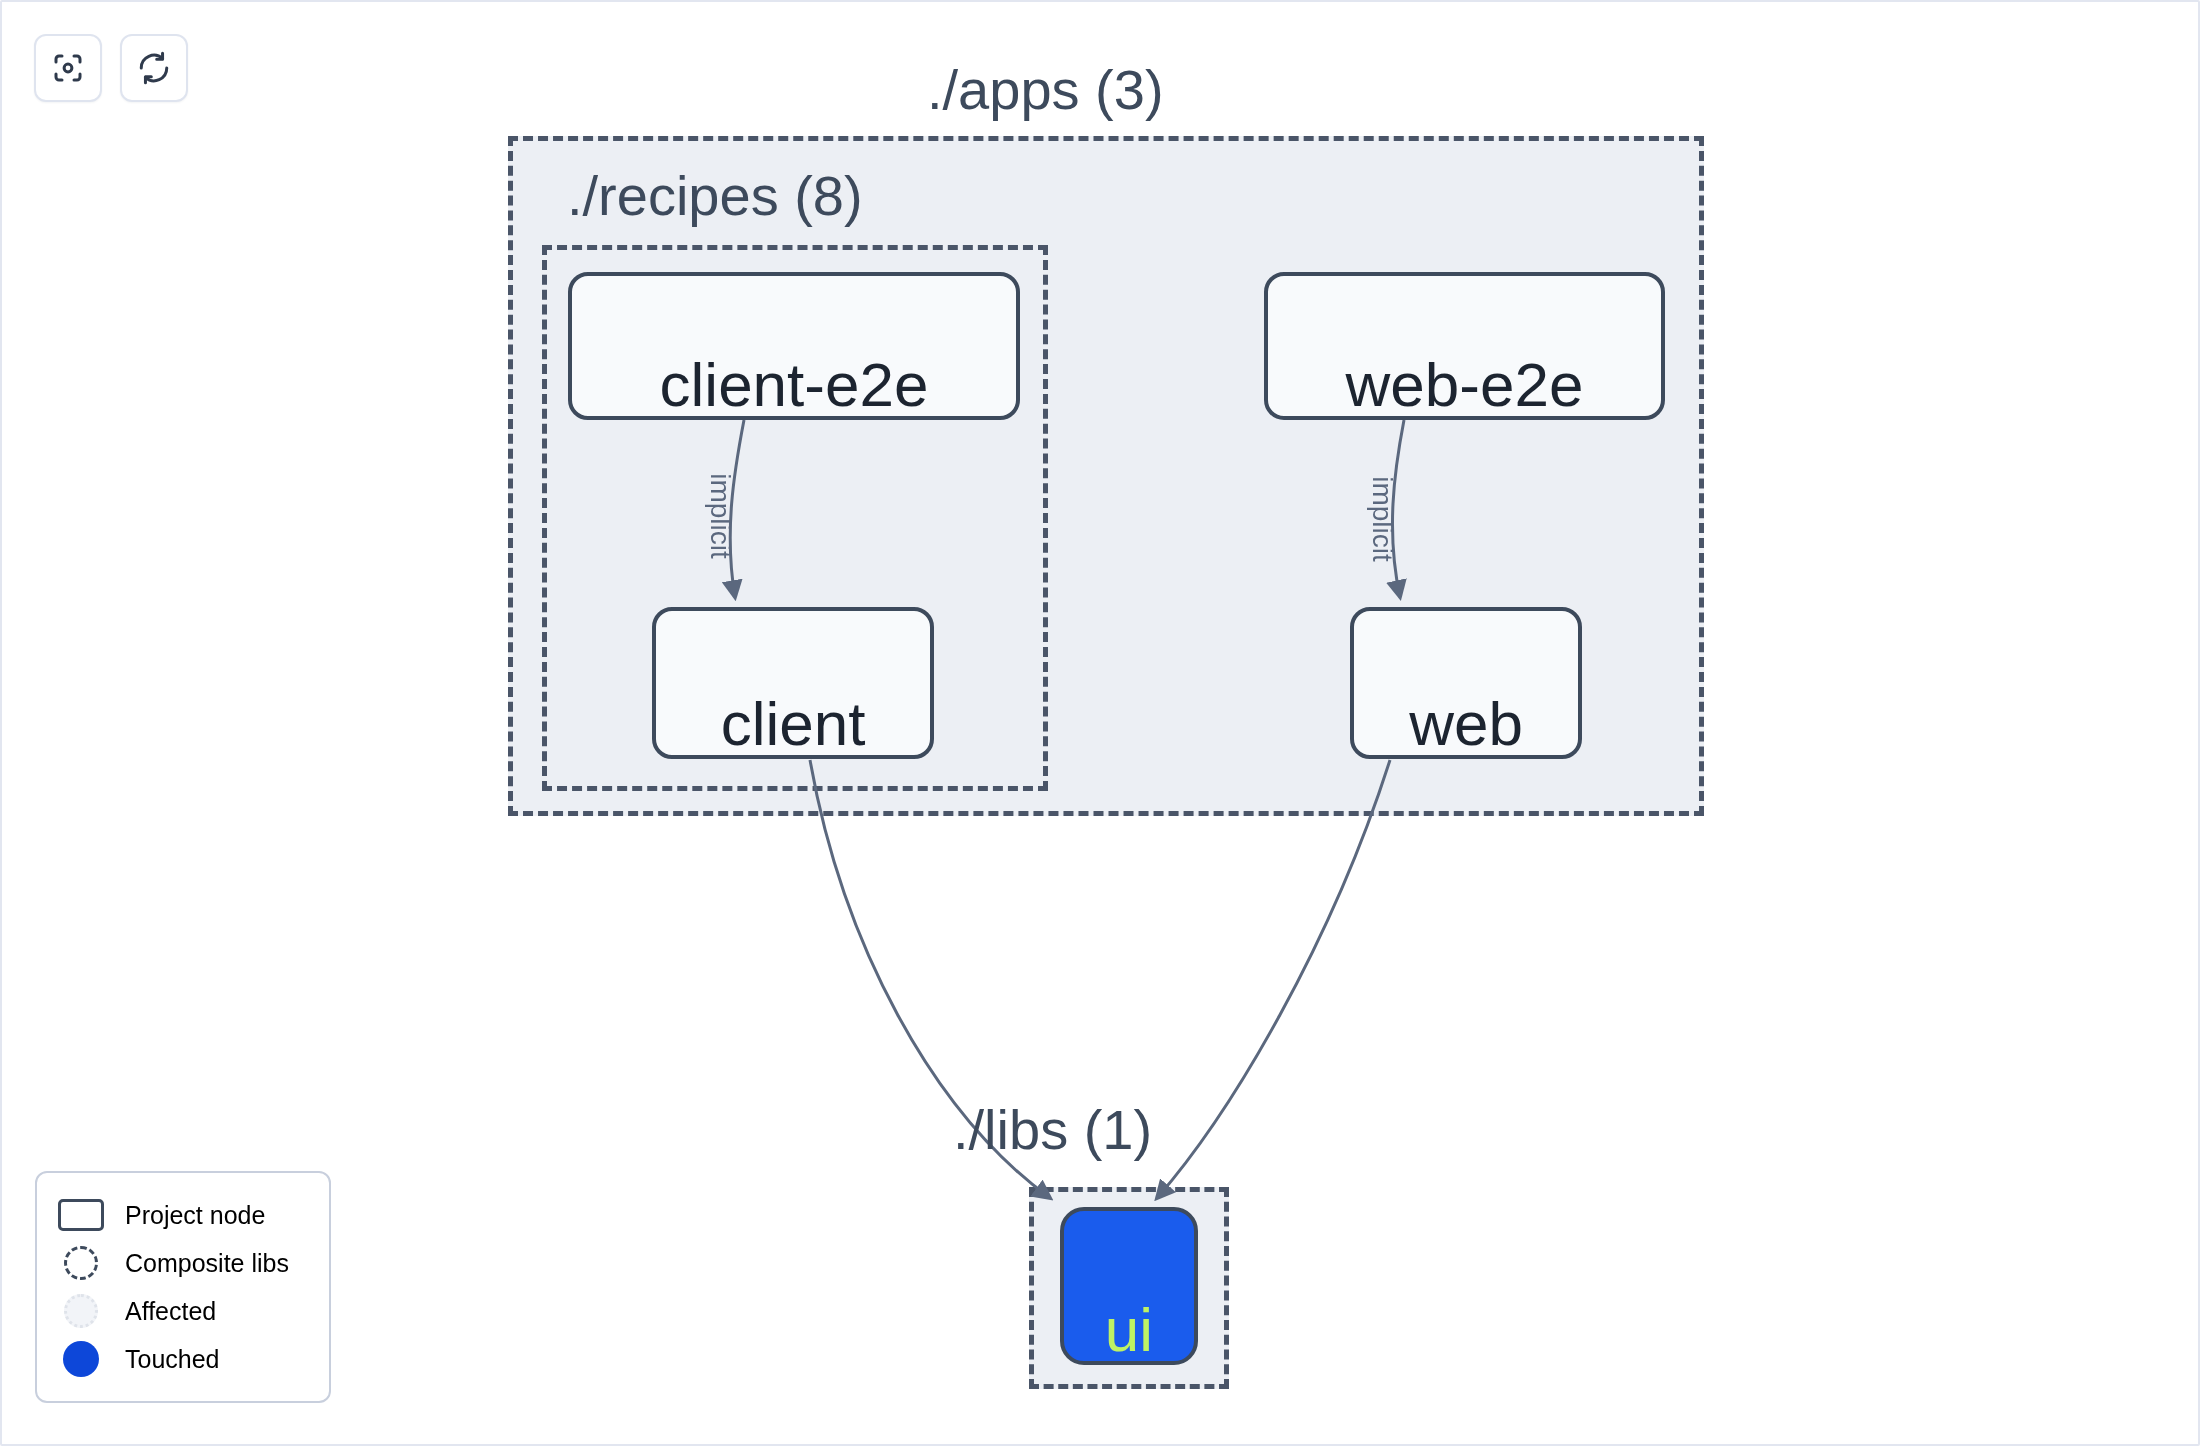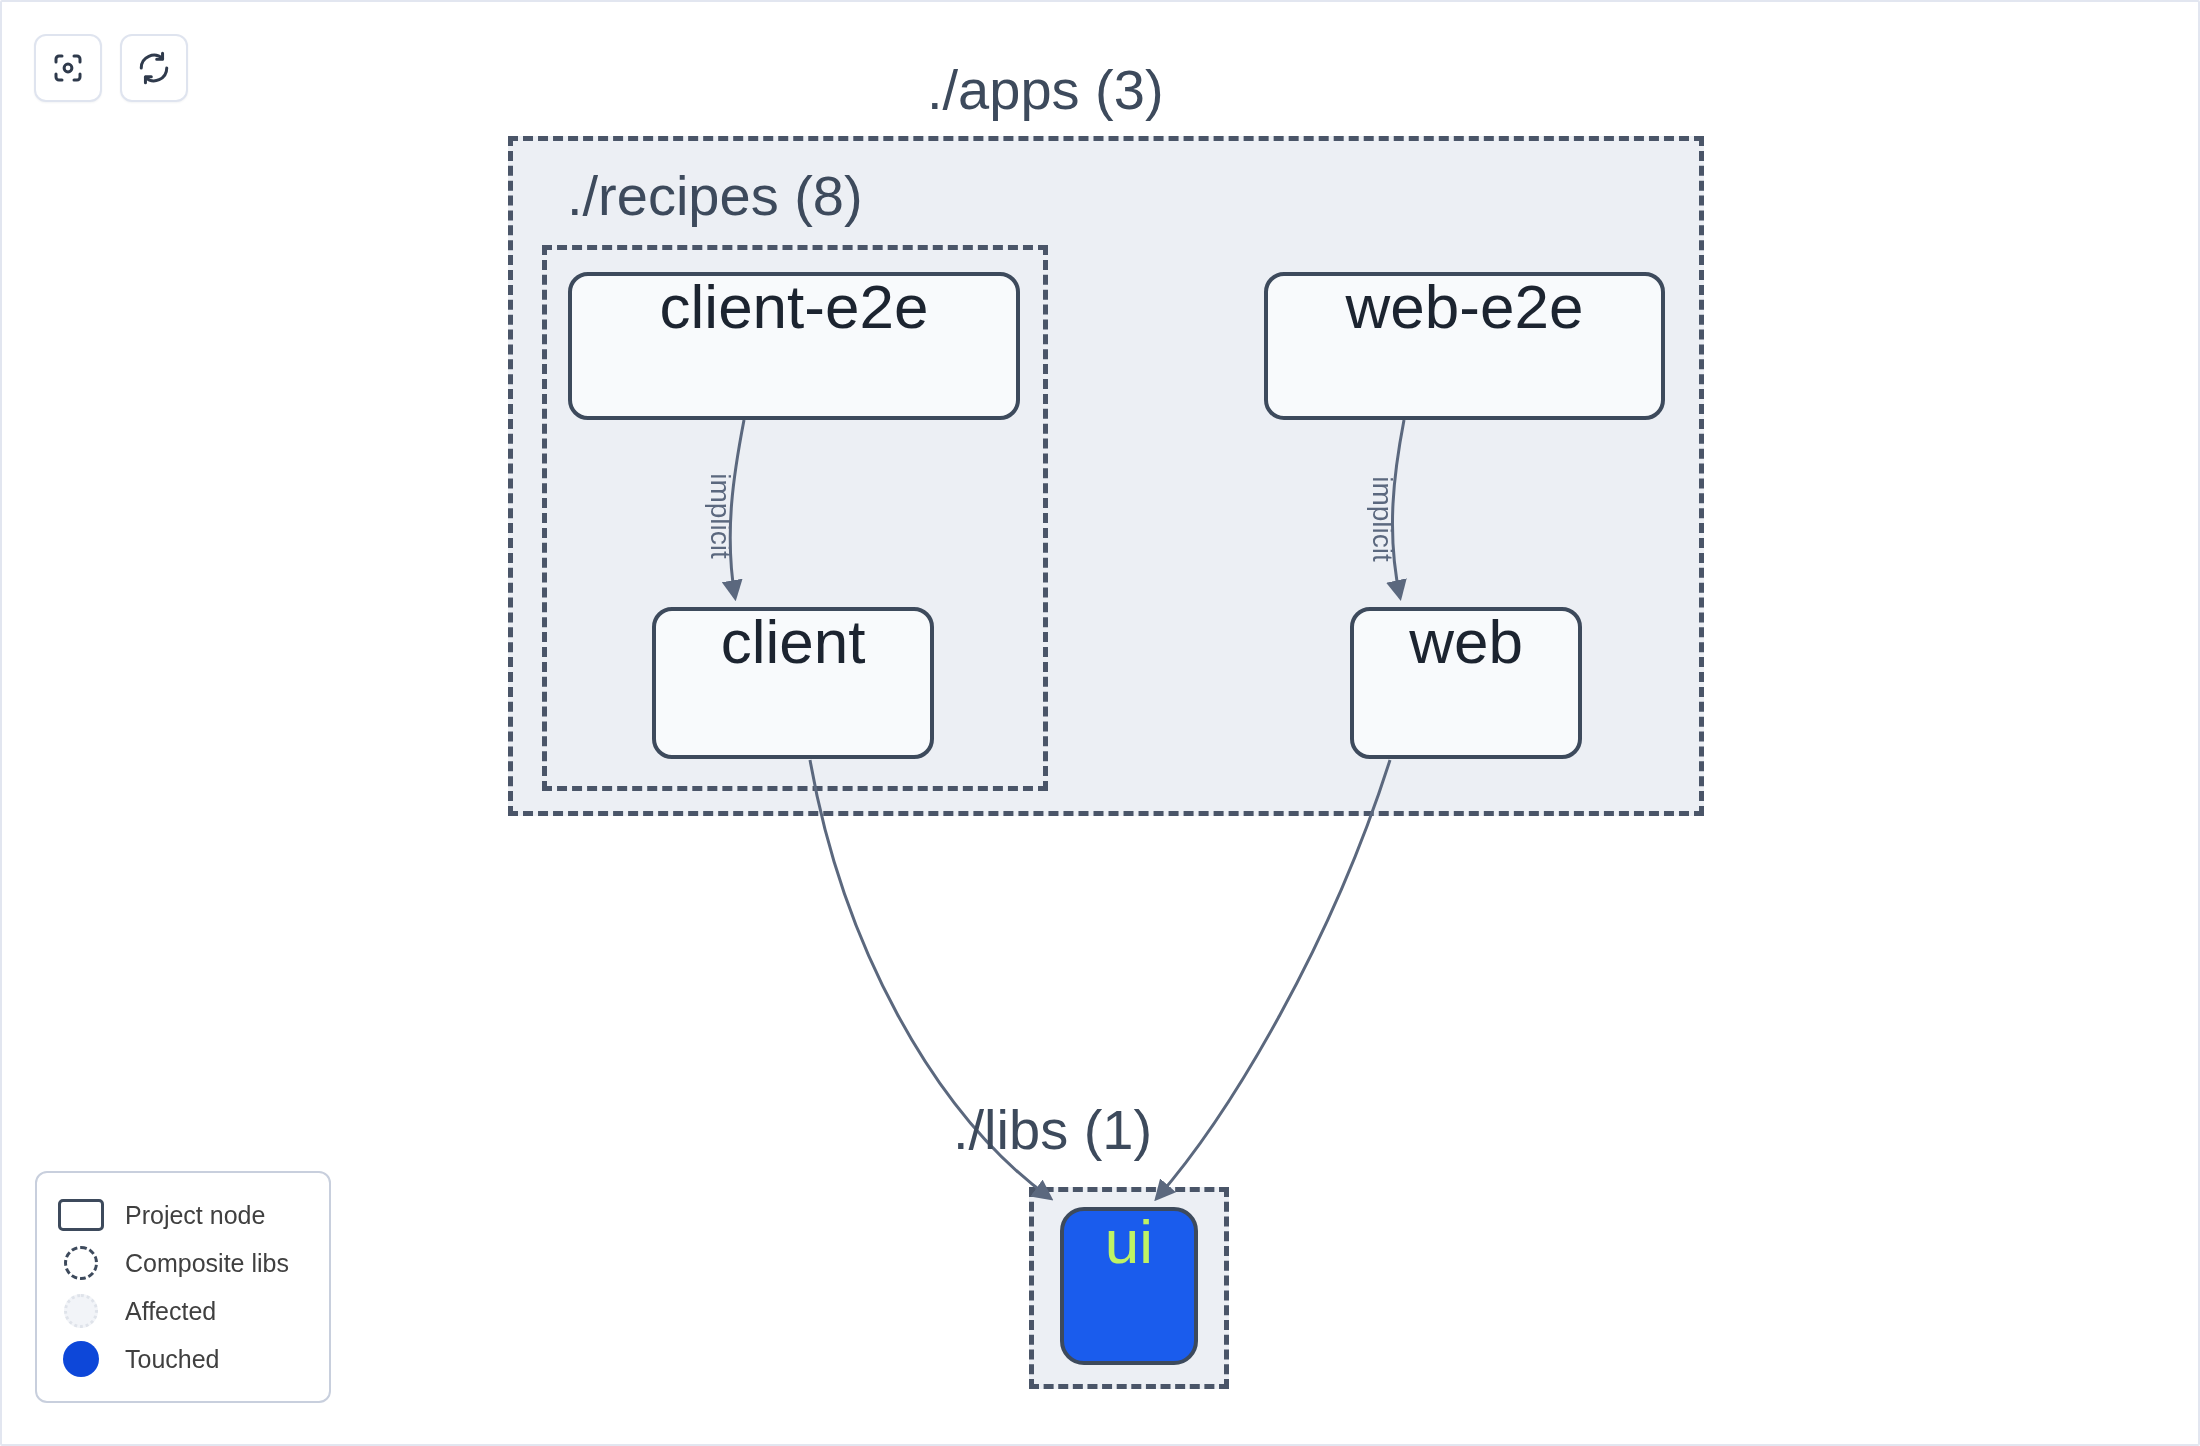--- a/index.html
+++ b/index.html
@@ -57,21 +57,21 @@
     z-index: 30;
     pointer-events: none;
   }
 
   
   .node {
     position: absolute;
     background: #f8fafc;
     border: 4px solid #3d4a5c;
     border-radius: 20px;
-    display: flex; align-items: flex-start; justify-content: center;
+    display: flex; align-items: flex-end; justify-content: center;
     color: #1c2430;
     font-size: 62px;
     line-height: 1;
     z-index: 20;
     cursor: pointer;
     white-space: nowrap;
   }
   .node.touched {
     background: #1a5ced;
     border-color: #3d4a5c;
@@ -129,21 +129,21 @@
     border: 3px dotted #dfe3ea;
     border-radius: 50%;
     background: #f2f4f8;
   }
   .sw-touched {
     width: 36px; height: 36px;
     border-radius: 50%;
     background: #0d47d9;
   }
   .legend-text {
-    color: #404040;
+    color: #000000;
     font-size: 25px;
     line-height: 1;
   }
 </style>
 </head>
 <body>
 
 <div id="canvas">
 
   <div id="toolbar">

